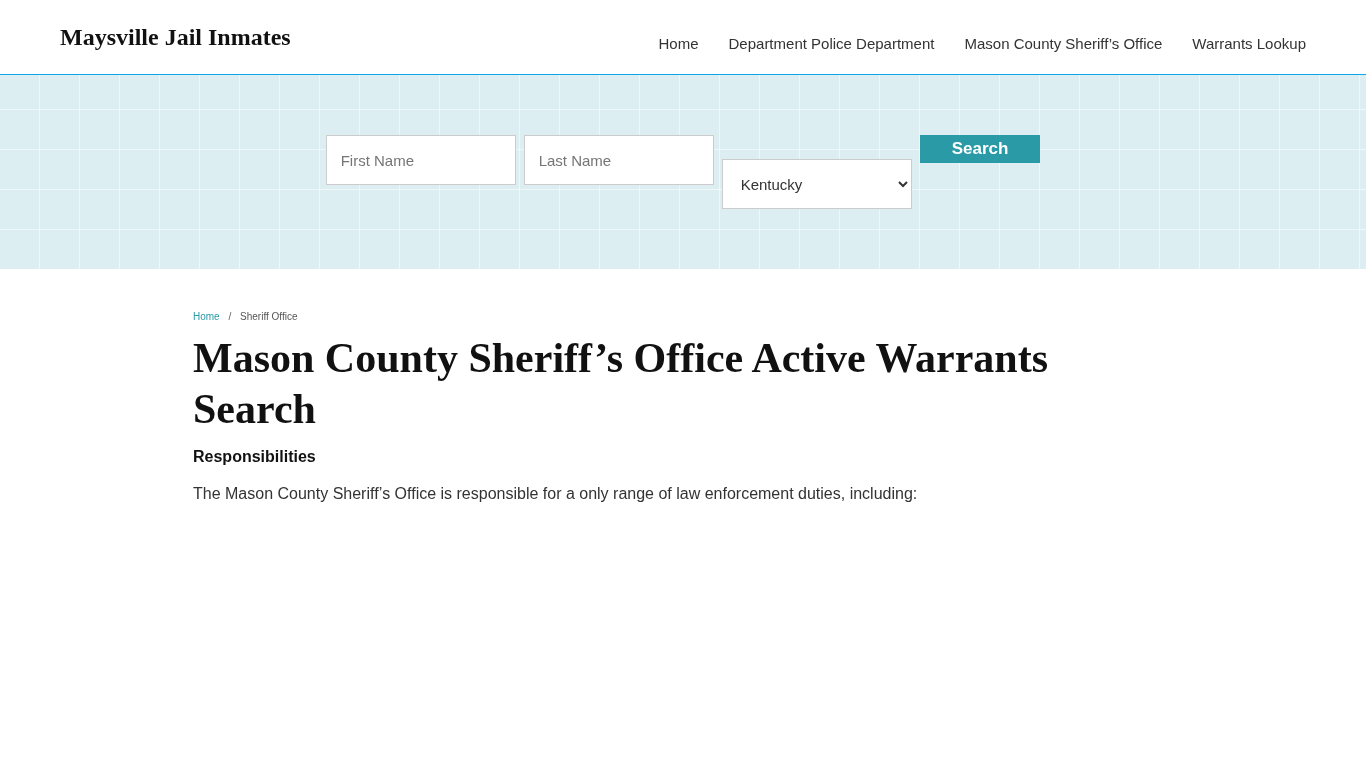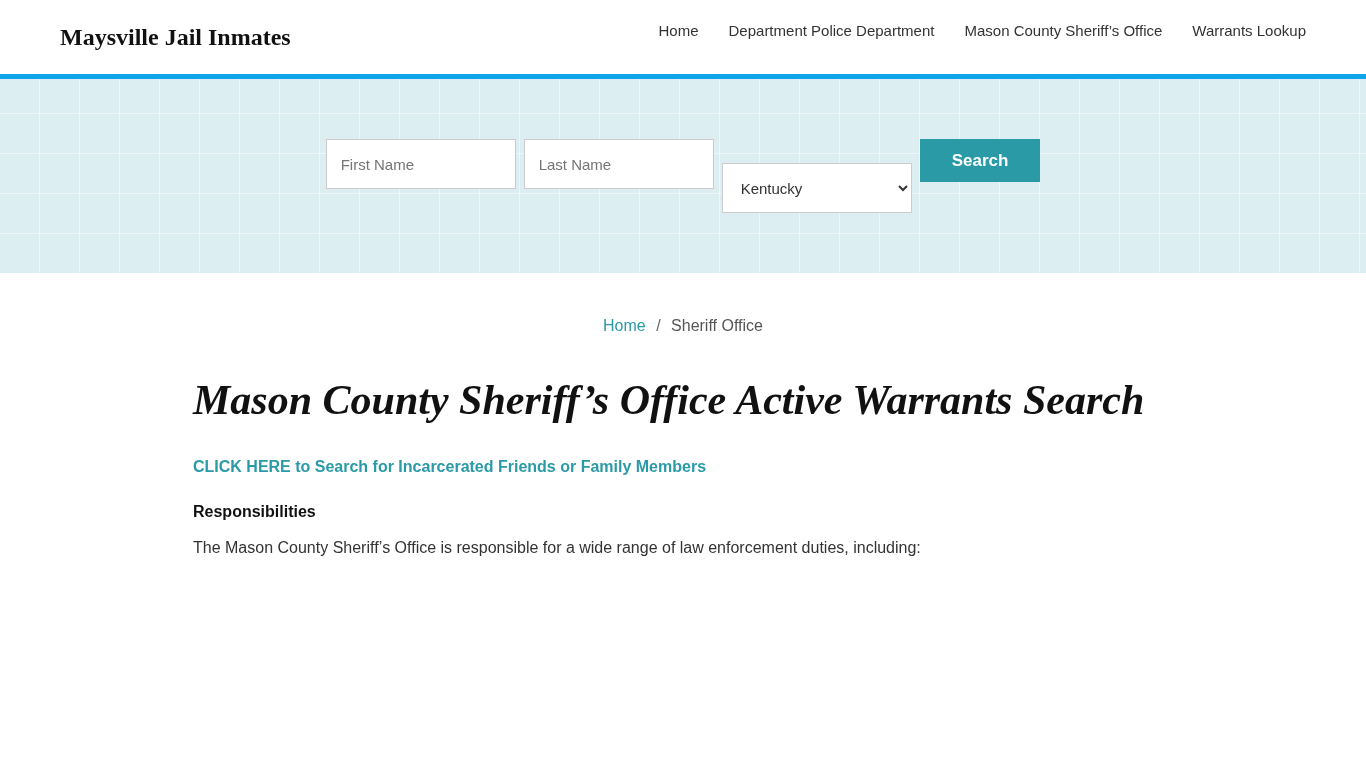--- a/index.html
+++ b/index.html
@@ -12,24 +12,24 @@
       font-family: Georgia, 'Times New Roman', serif;
       background: #fff;
       color: #333;
       font-size: 16px;
       line-height: 1.6;
     }
 
     
     .site-header {
       background: #fff;
-      border-bottom: 5px solid #0ea5e9;
+      border-bottom: 1px solid #0ea5e9;
       padding: 18px 60px;
       display: flex;
-      align-items: flex-start;
+      align-items: flex-end;
       justify-content: space-between;
     }
 
     .site-title {
       font-size: 24px;
       font-weight: 900;
       color: #111;
       font-family: Georgia, serif;
     }
 
@@ -103,66 +103,63 @@
     }
 
     .search-form select {
       width: 190px;
       color: #333;
       appearance: auto;
       margin-top: 24px;
     }
 
     .search-btn {
-      height: 43px;
+      height: 28px;
       padding: 0 32px;
       background: #2a9aa6;
       color: #fff;
       border: none;
       font-size: 17px;
       font-family: Arial, sans-serif;
       cursor: pointer;
       font-weight: 600;
     }
 
     
     .main-content {
       max-width: 1100px;
       margin: 0 auto;
       padding: 40px 60px 60px;
     }
 
     
     .breadcrumb {
-      font-size: 16px;
-      font-family: Arial, sans-serif;
-      margin-bottom: 36px;
+      font-size: 10px;
+      font-family: Arial, sans-serif;
+      margin-bottom: 8px;
       color: #555;
-      text-align: center;
     }
 
     .breadcrumb a {
       color: #2a9aa6;
       text-decoration: none;
     }
 
     .breadcrumb-separator {
       margin: 0 6px;
       color: #666;
     }
 
     
     .page-heading {
       font-size: 42px;
       font-weight: 900;
       color: #111;
       font-family: Georgia, serif;
       line-height: 1.2;
-      margin-bottom: 28px;
-      font-style: italic;
     }
 
     
     .body-text {
       font-size: 16px;
       font-family: Arial, sans-serif;
       color: #333;
       line-height: 1.7;
       margin-bottom: 18px;
     }
@@ -264,21 +261,18 @@
   <div class="breadcrumb">
     <a href="#">Home</a>
     <span class="breadcrumb-separator">/</span>
     <span>Sheriff Office</span>
   </div>
 
   <h1 class="page-heading">Mason County Sheriff’s Office Active Warrants Search</h1>
 
 
 
-  <p class="body-text">
-    <a class="cta-link" href="#">CLICK HERE to Search for Incarcerated Friends or Family Members</a>
-  </p>
 
   <p class="section-heading">Responsibilities</p>
 
-  <p class="body-text">The Mason County Sheriff’s Office is responsible for a wide range of law enforcement duties, including:</p>
+  <p class="body-text">The Mason County Sheriff’s Office is responsible for a only range of law enforcement duties, including:</p>
 
 </main>
 
 </body></html>

